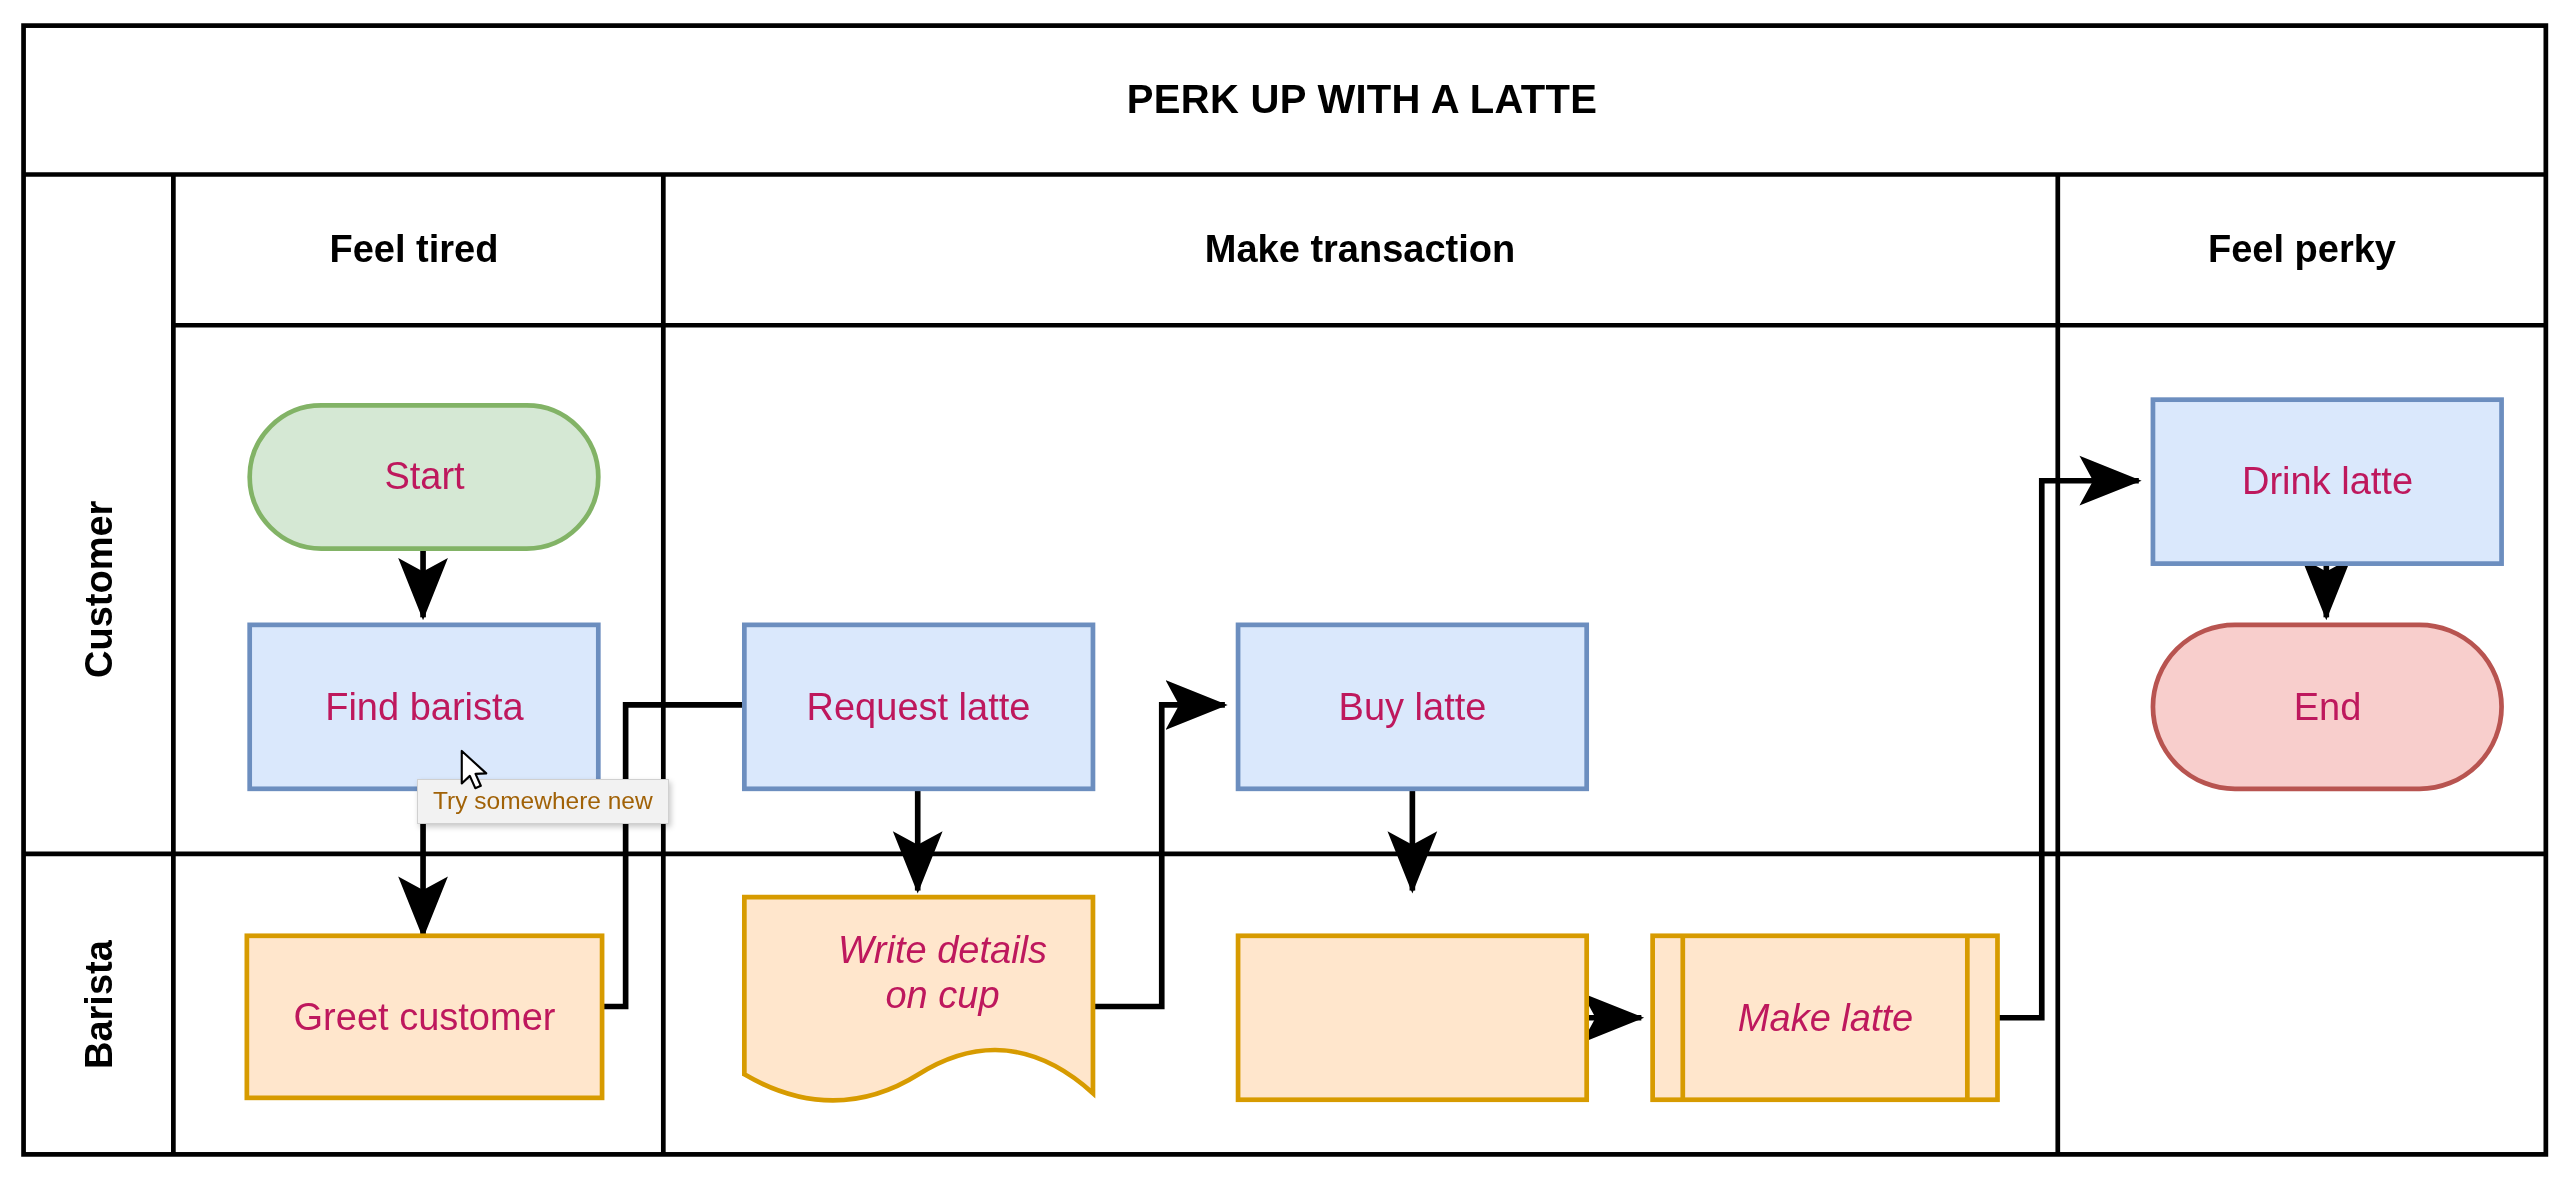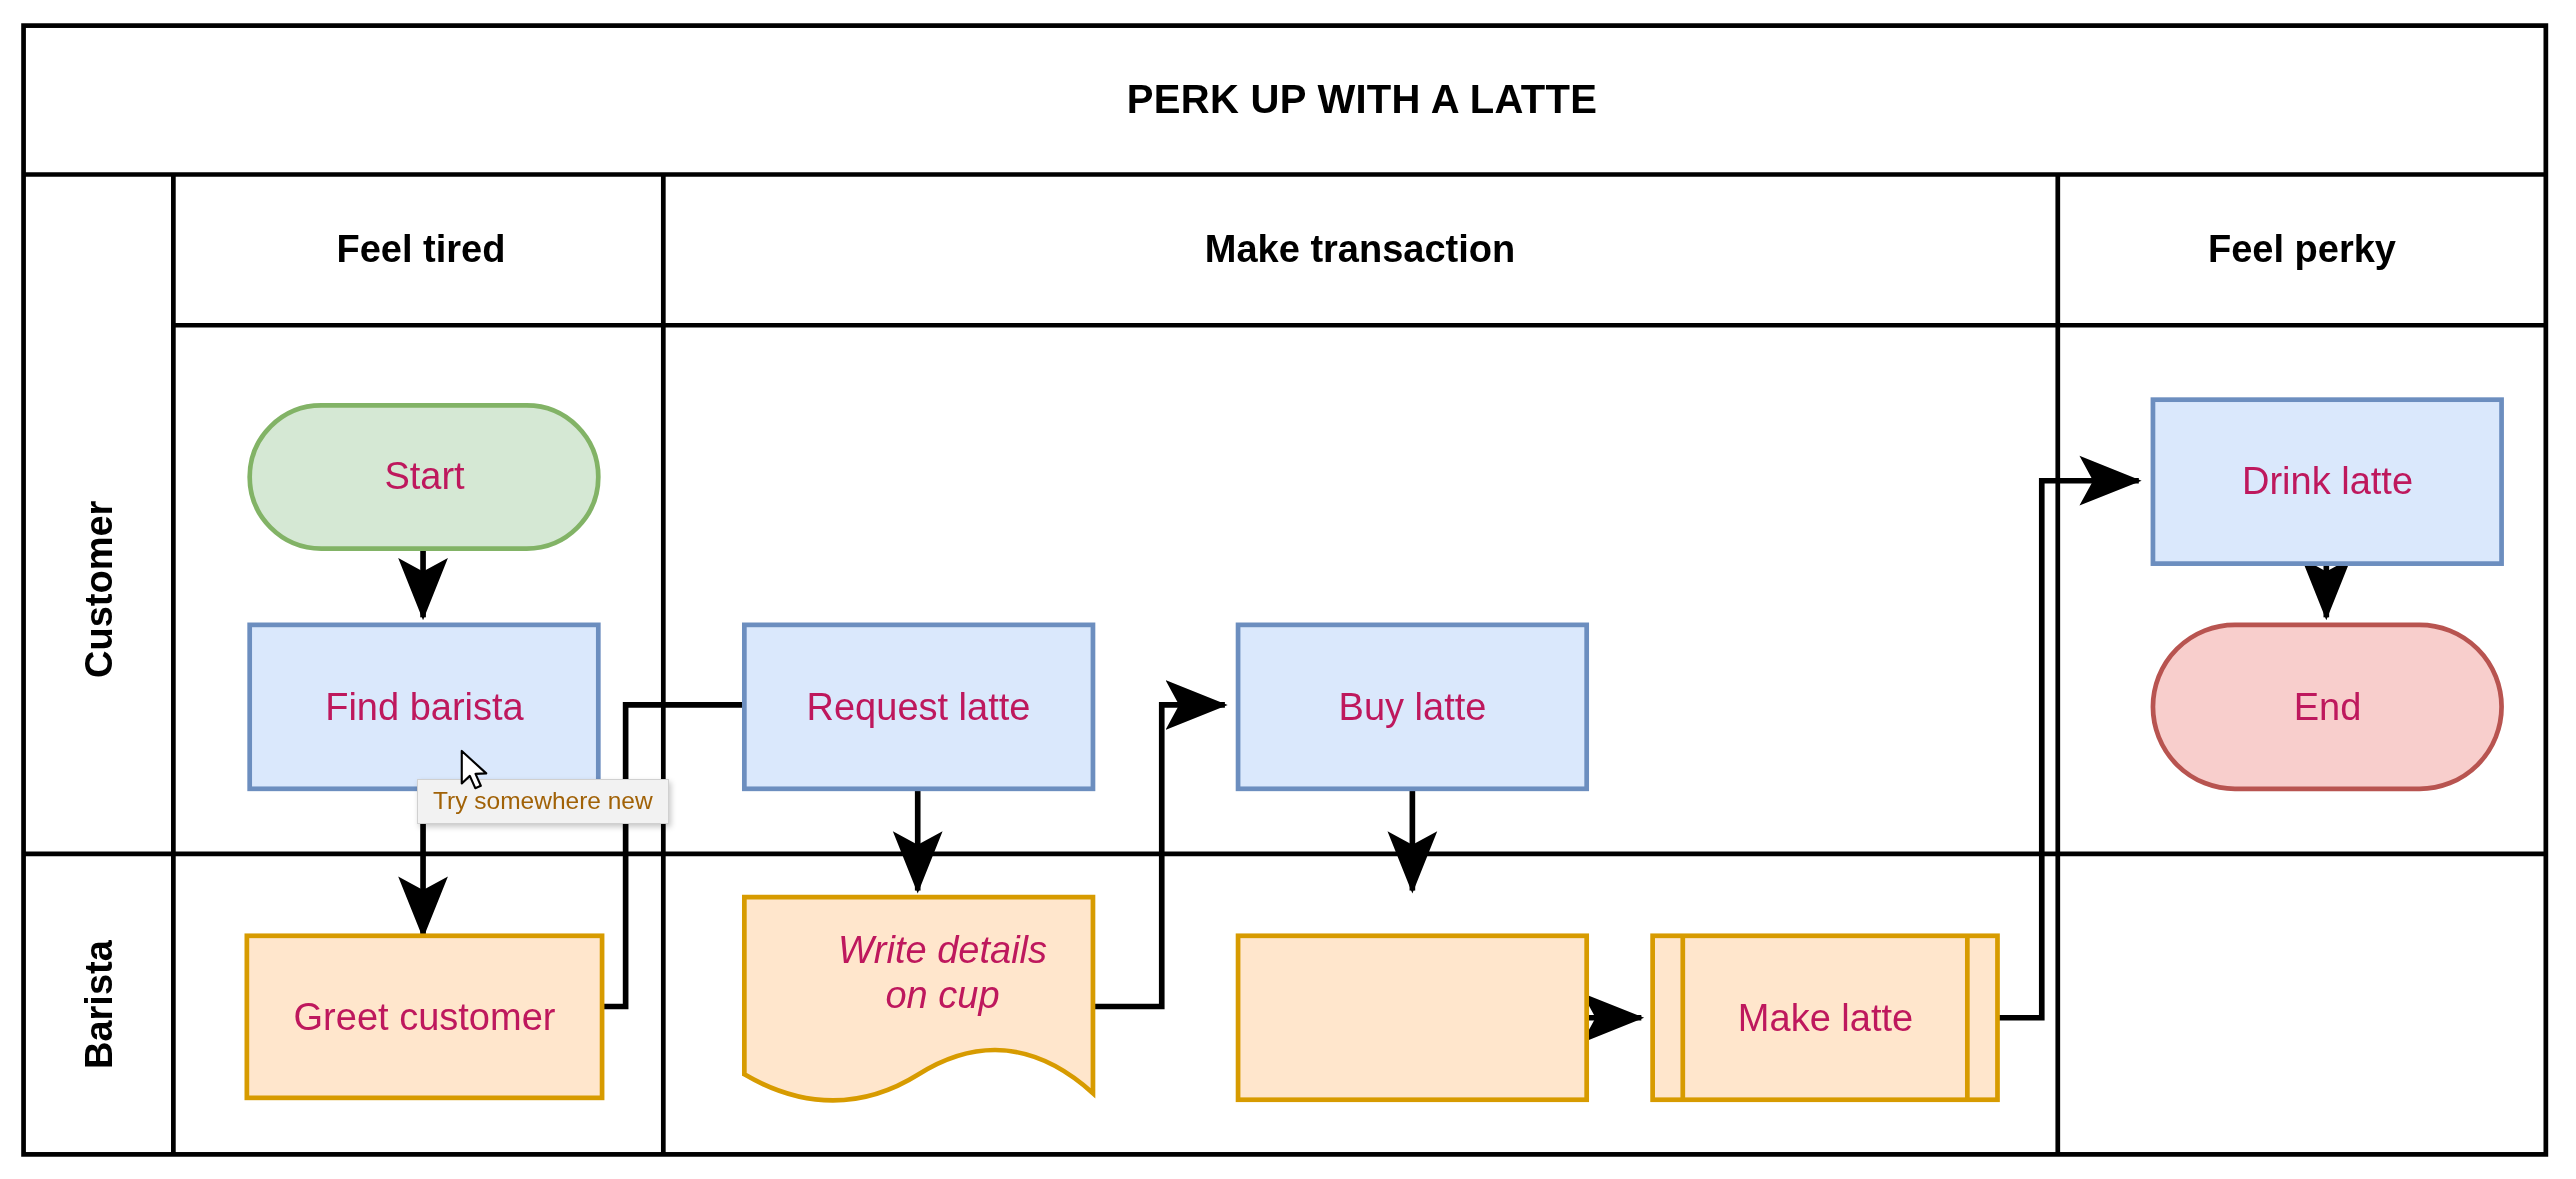--- a/index.html
+++ b/index.html
@@ -150,35 +150,35 @@
       <line x1="2088" y1="993" x2="2088" y2="1167" stroke="#d79b00" stroke-width="5"></line>
     </g>
 
     <rect x="2285" y="424" width="370" height="174" fill="#dae8fc" stroke="#6c8ebf" stroke-width="5"></rect>
 
     <rect x="2285" y="663" width="370" height="174" rx="87" ry="87" fill="#f8cecc" stroke="#b85450" stroke-width="5"></rect>
   </svg>
 
   <div class="pool-title" style="left:176px; top:25.4px; width:2372px; height:149px;">PERK UP WITH A LATTE</div>
 
-  <div class="lane-title" style="left:176px; top:174px; width:490px; height:151px;">Feel tired</div>
+  <div class="lane-title" style="left:169px; top:174px; width:490px; height:151px;">Feel tired</div>
   <div class="lane-title" style="left:663px; top:174px; width:1394px; height:151px;">Make transaction</div>
   <div class="lane-title" style="left:2058px; top:174px; width:488px; height:151px;">Feel perky</div>
 
   <div class="lane-title vertical" style="left:23.6px; top:325px; width:150px; height:529px;">Customer</div>
   <div class="lane-title vertical" style="left:23.6px; top:854px; width:150px; height:301px;">Barista</div>
 
   <div class="node-label" style="left:250px; top:405px; width:349px; height:143px;">Start</div>
   <div class="node-label" style="left:250px; top:625px; width:349px; height:164px;">Find barista</div>
   <div class="node-label" style="left:247px; top:936px; width:355px; height:162px;">Greet customer</div>
   <div class="node-label" style="left:744px; top:625px; width:349px; height:164px;">Request latte</div>
   <div class="node-label" style="left:768px; top:897px; width:349px; height:151px;font-style:italic;">Write details
 on cup</div>
   <div class="node-label" style="left:1238px; top:625px; width:349px; height:164px;">Buy latte</div>
-  <div class="node-label" style="left:1683px; top:936px; width:285px; height:164px;">Make latte</div>
+  <div class="node-label" style="left:1683px; top:936px; width:285px; height:164px;font-style:italic;">Make latte</div>
   <div class="node-label" style="left:2153px; top:625px; width:349px; height:164px;">End</div>
   <div class="node-label" style="left:2153px; top:399px; width:349px; height:164px;">Drink latte</div>
 
   <div id="tooltip" style="left:417px; top:779px;">Try somewhere new</div>
 
   <svg id="cursor" style="left:459px; top:749px;" viewBox="0 0 24 34" xmlns="http://www.w3.org/2000/svg">
     <path d="M2,1.5 L2,26 L8.1,20.3 L12.2,29.6 L16.4,27.8 L12.4,18.8 L20.5,18.4 Z" fill="#ffffff" stroke="#000000" stroke-width="1.6" stroke-linejoin="round"></path>
   </svg>
 
 </div>

